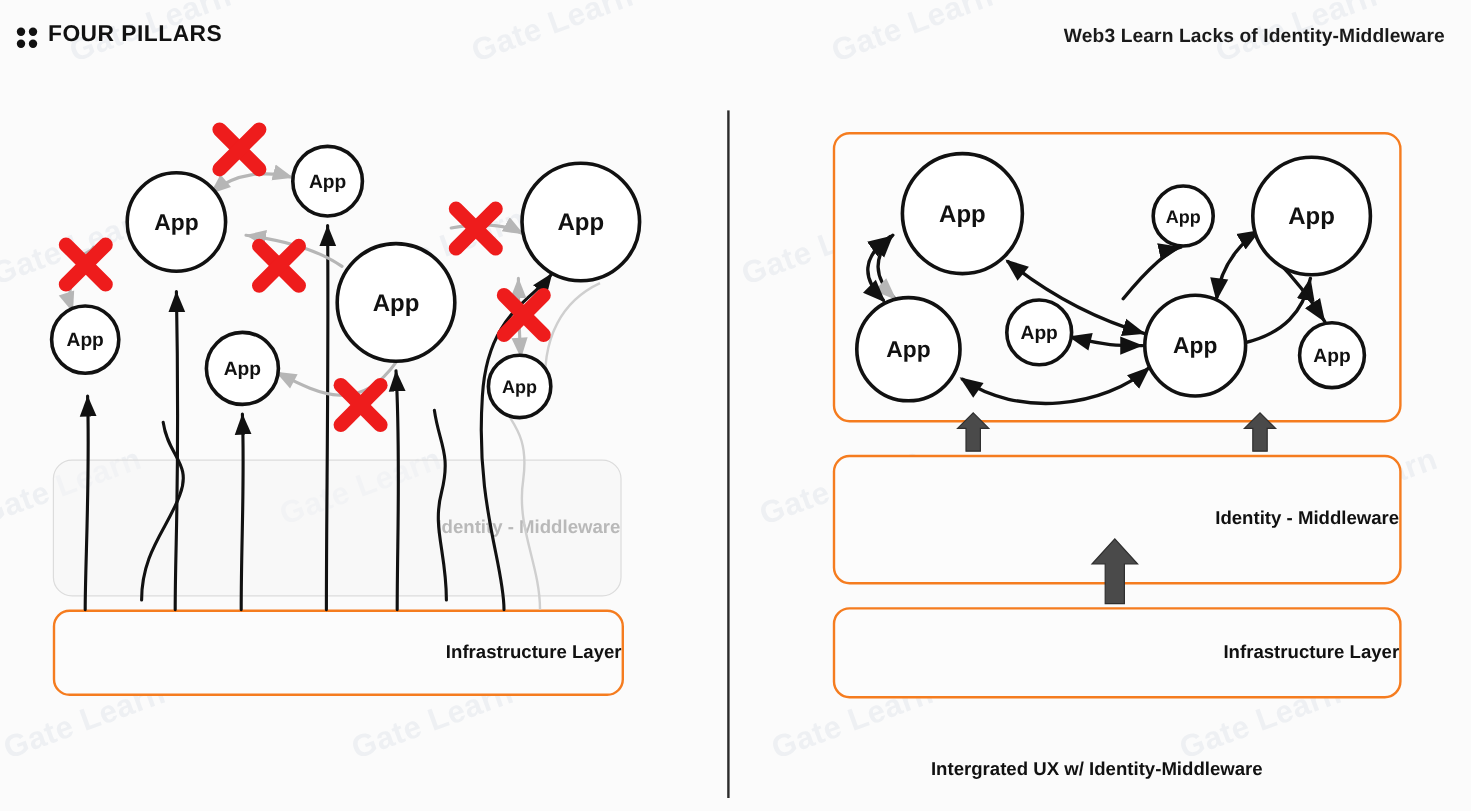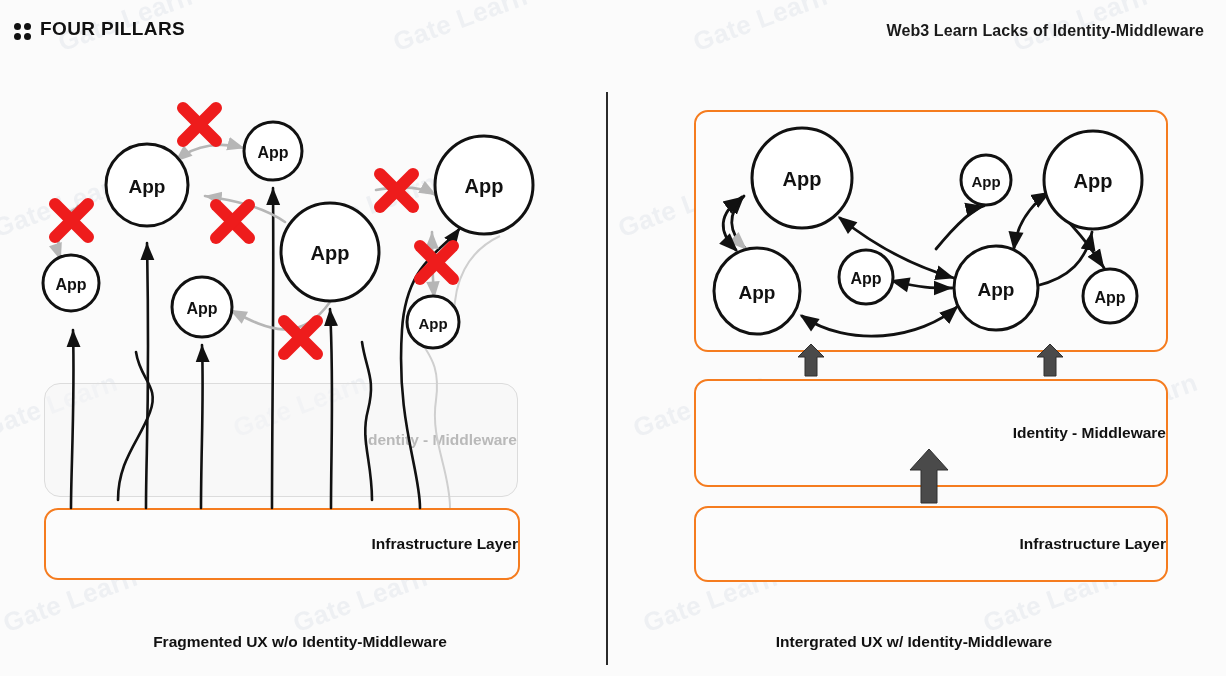--- a/index.html
+++ b/index.html
@@ -269,16 +269,15 @@
       </g>
       <g>
         <path d="M1044,376 L1044,357 L1037,357 L1050,344 L1063,357 L1056,357 L1056,376 z"></path>
       </g>
       <g>
         <path d="M921,503 L921,470 L910,470 L929,449 L948,470 L937,470 L937,503 z"></path>
       </g>
     </g>
   </svg>
 
-  <div class="caption left">Fragmented UX w/o Identity-Middleware</div>
   <div class="caption right">Intergrated UX w/ Identity-Middleware</div>
 
 </div>
 
 </body></html>

